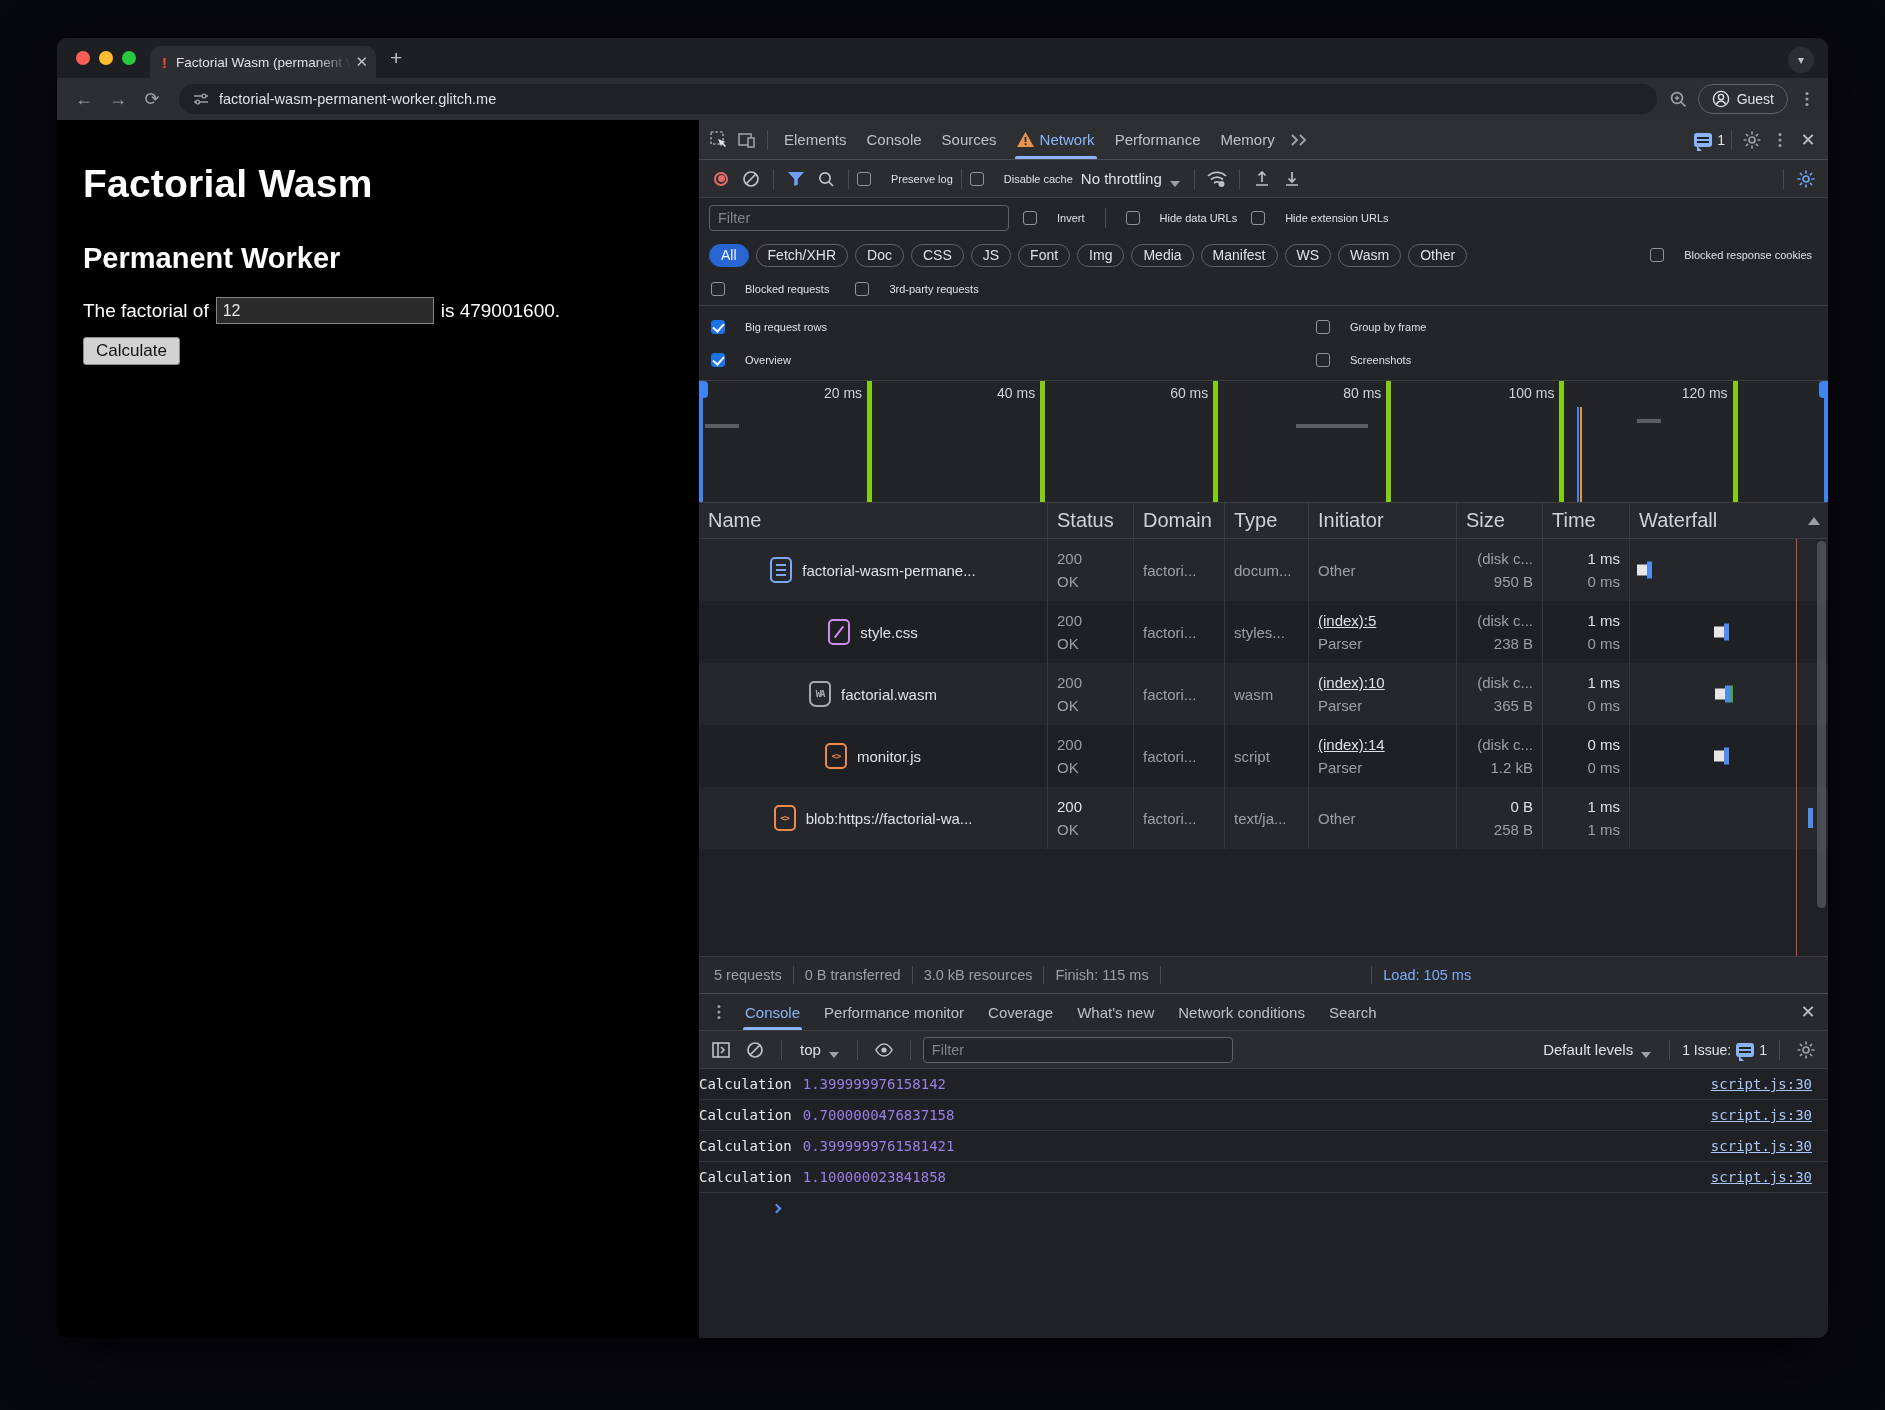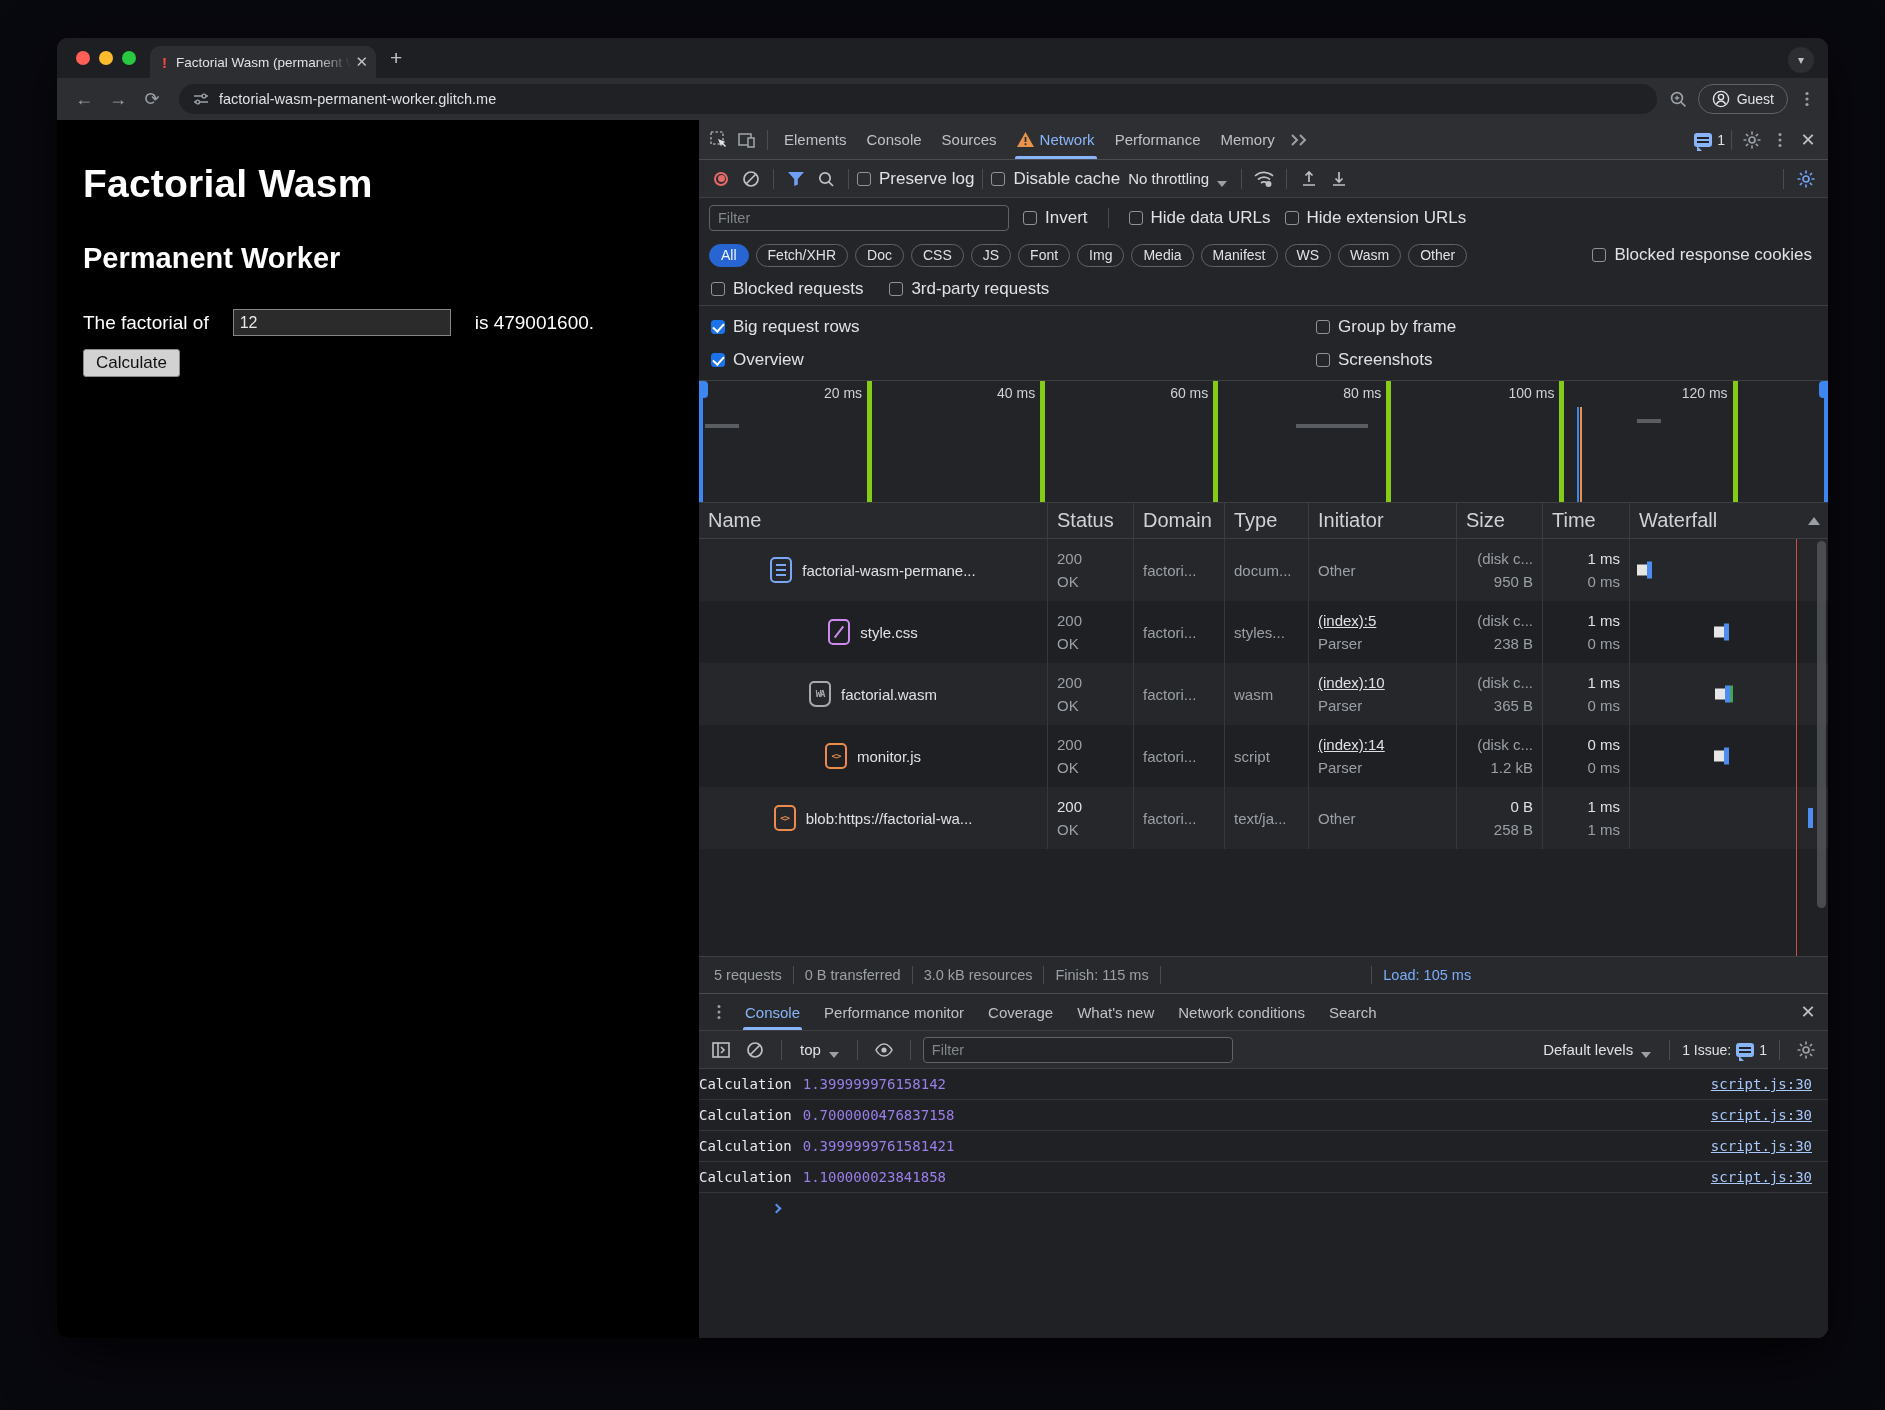--- a/index.html
+++ b/index.html
@@ -31,21 +31,21 @@
   .url { color:#dfe1e5; font-size:14.5px; }
   .tune { color:#9aa0a6; }
   .guest { height:30px; border:1px solid #5f6368; border-radius:15px; display:flex; align-items:center; gap:7px; padding:0 13px; color:#dfe1e5; font-size:14px; margin:0 6px;}
   svg.ic { display:block; }
 
   
   .content { flex:1; display:flex; min-height:0; }
   .page { width:641px; background:#000; color:#fff; padding:14px 26px; flex:none; }
   .page h1 { font-size:39px; margin-top:28px; letter-spacing:.2px;}
   .page h2 { font-size:29px; margin-top:36px; }
-  .fact-line { margin-top:34px; font-size:19px; display:flex; align-items:center; gap:24px;}
+  .fact-line { margin-top:22px; font-size:19px; display:flex; align-items:center; gap:7px;}
   .fact-input { width:218px; height:27px; background:#2b2b2b; border:1px solid #858585; color:#e8e8e8;
     font-size:16px; padding:0 6px; font-family:"Liberation Sans",sans-serif;}
   .calc-btn { margin-top:13px; background:#d2d2d2; color:#111; border:1px solid #8a8a8a; border-radius:3px;
     font-size:17px; padding:3px 12px; font-family:"Liberation Sans",sans-serif;}
 
   
   .devtools { flex:1; background:#242528; display:flex; flex-direction:column; border-left:1px solid #000; min-width:0;}
   .muted { color:#9aa0a6; } .bright { color:#dfe1e5; }
   .vdiv { width:1px; height:20px; background:#494c50; margin:0 6px; flex:none;}
 
@@ -59,21 +59,21 @@
   .bubble::after { content:""; position:absolute; left:3px; bottom:-4px; border-left:5px solid #8ab4f8; border-top:5px solid transparent;}
   .bubble .bl { position:absolute; left:3px; right:3px; height:2px; background:#202124;}
 
   .net-toolbar { height:38px; background:#2b2c2f; border-bottom:1px solid #3c4043; display:flex; align-items:center; padding:0 8px; flex:none; gap:2px;}
   .rec { width:14px; height:14px; border-radius:50%; border:2px solid #e46a6a; display:flex; align-items:center; justify-content:center;}
   .rec i { width:7px; height:7px; border-radius:50%; background:#e46a6a;}
   .cb { width:14px; height:14px; border:1.5px solid #8f9397; border-radius:3px; flex:none; position:relative;}
   .cb.checked { background:#1a73e8; border-color:#1a73e8;}
   .cb.checked::after { content:""; position:absolute; left:3px; top:0px; width:5px; height:9px;
     border:solid #fff; border-width:0 2px 2px 0; transform:rotate(42deg);}
-  .cb-row { display:flex; align-items:center; gap:8px; color:#dfe1e5; font-size:17px; white-space:nowrap;}
+  .cb-row { display:flex; align-items:center; gap:20px; color:#dfe1e5; font-size:11px; white-space:nowrap;}
   .sel { display:flex; align-items:flex-end; gap:8px; color:#dfe1e5; font-size:15px; padding:0 6px;}
   .caret-d { width:0;height:0;border-left:5px solid transparent;border-right:5px solid transparent;border-top:6px solid #9aa0a6;}
 
   .filter-row { height:40px; display:flex; align-items:center; padding:0 10px; gap:14px; border-bottom:0; flex:none;}
   .dt-input { height:26px; background:#242528; border:1px solid #5f6368; border-radius:4px; color:#dfe1e5;
     font-size:14.5px; padding:0 8px; font-family:"Liberation Sans",sans-serif;}
   .dt-input::placeholder { color:#80868b; }
   .chips-row { height:34px; display:flex; align-items:center; padding:0 10px; gap:7px; flex:none;}
   .chip { height:23px; border:1px solid #5f6368; border-radius:12px; display:flex; align-items:center;
     padding:0 11px; color:#dfe1e5; font-size:14px; white-space:nowrap;}

